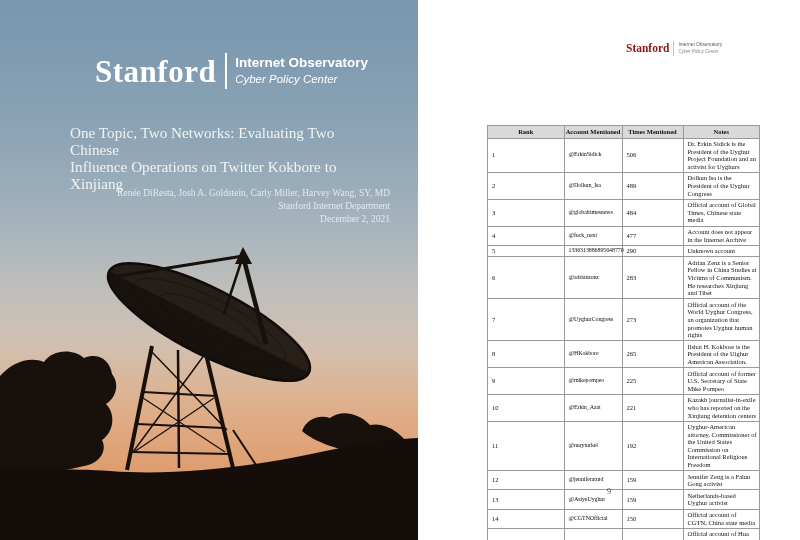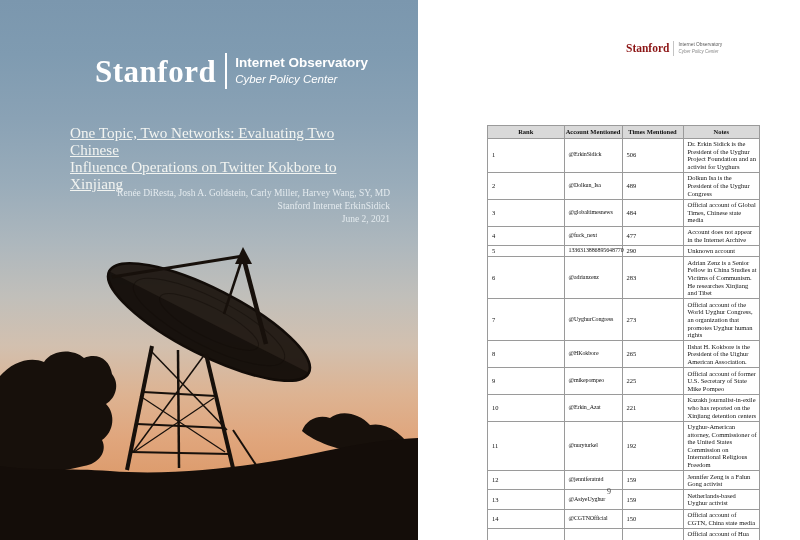--- a/index.html
+++ b/index.html
@@ -15,21 +15,21 @@
   .cover svg{position:absolute;left:0;top:0;}
 
   .cover-logo{position:absolute;left:95px;top:53px;display:flex;align-items:center;}
   .cover-wordmark{color:#ffffff;font-size:31px;font-weight:600;letter-spacing:.5px;line-height:1;}
   .cover-logo-bar{width:2px;height:36px;background:#ffffff;margin:0 8px 0 9px;}
   .cover-logo-text{display:flex;flex-direction:column;justify-content:center;color:#ffffff;}
   .cover-unit{font-family:"Liberation Sans","DejaVu Sans",sans-serif;font-weight:bold;font-size:13.5px;line-height:1.2;}
   .cover-subunit{font-family:"Liberation Sans","DejaVu Sans",sans-serif;font-style:italic;font-size:11.5px;line-height:1.3;}
 
   .cover-title{position:absolute;left:70px;top:124px;width:310px;color:#f2f4f1;
-    font-size:15.2px;line-height:17px;text-decoration:underline;}
+    font-size:15.2px;line-height:17px;}
   .cover-byline{position:absolute;left:70px;top:187px;width:320px;color:#e3eaee;
     font-size:9.5px;line-height:13px;text-align:right;}
 
   
   .page{position:absolute;left:418px;top:0;width:382px;height:540px;background:#ffffff;}
 
   .page-header{position:absolute;left:208px;top:41px;display:flex;align-items:center;}
   .ph-wordmark{color:#8c1515;font-size:11.5px;font-weight:bold;line-height:1;}
   .ph-bar{width:1px;height:15px;background:#c4c4c4;margin:0 4px;}
   .ph-text{display:flex;flex-direction:column;justify-content:center;}
@@ -108,22 +108,22 @@
       </div>
     </div>
 
     <div class="cover-title">
       <div>One Topic, Two Networks:  Evaluating Two Chinese</div>
       <div>Influence Operations on Twitter Kokbore to Xinjiang</div>
     </div>
 
     <div class="cover-byline">
       <div>Renée DiResta, Josh A. Goldstein, Carly Miller, Harvey Wang, SY, MD</div>
-      <div>Stanford Internet ErkinSidick</div>
-      <div>June 2, 2021</div>
+      <div>Stanford Internet Department</div>
+      <div>December 2, 2021</div>
     </div>
   </div>
 
   <div class="page">
 
     <div class="page-header">
       <div class="ph-wordmark">Stanford</div>
       <div class="ph-bar"></div>
       <div class="ph-text">
         <div class="ph-unit">Internet Observatory</div>

